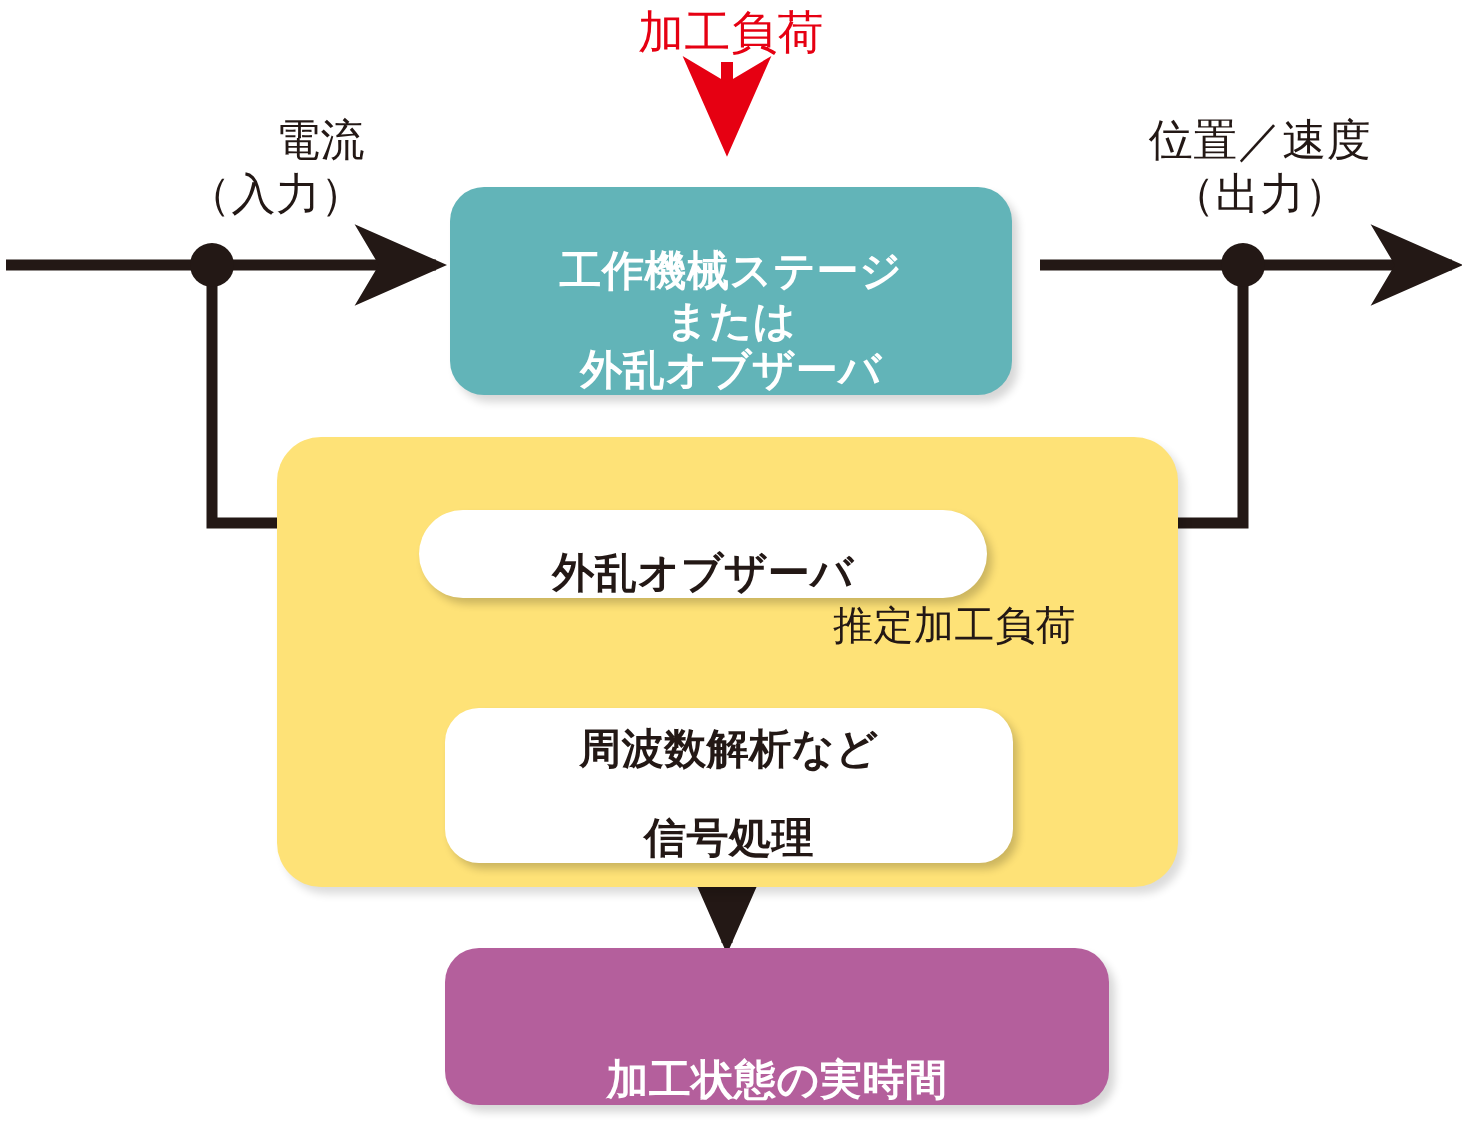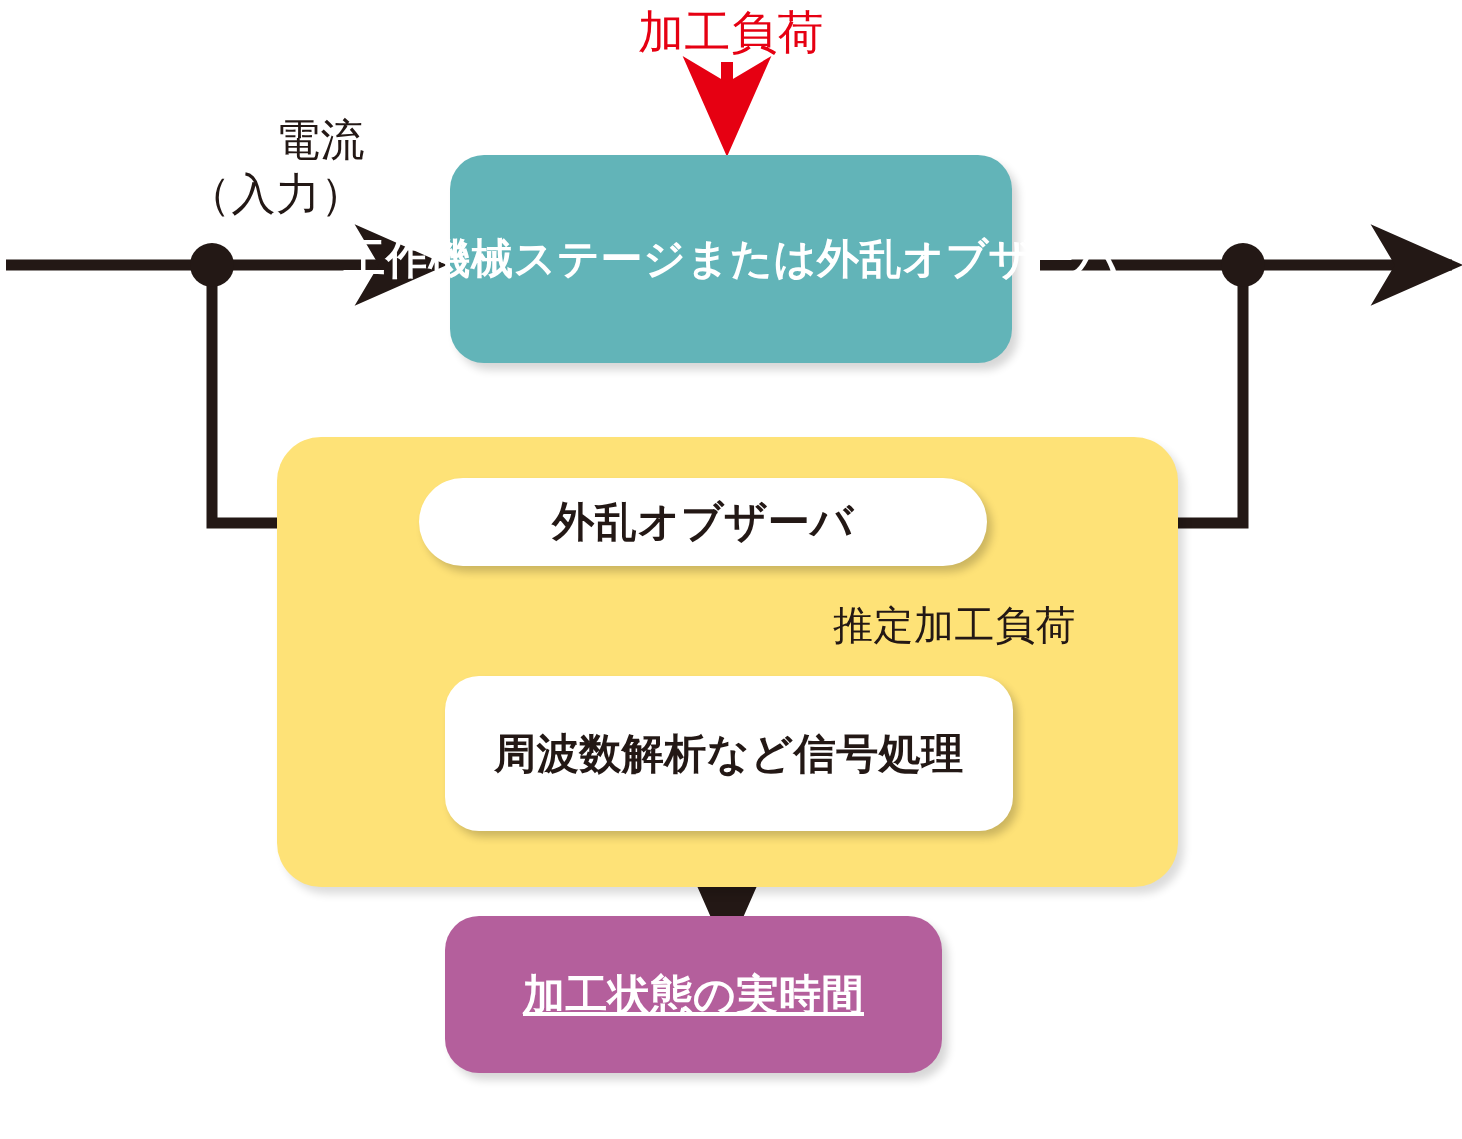--- a/index.html
+++ b/index.html
@@ -22,27 +22,28 @@
     left: 0;
     top: 0;
     width: 1462px;
     height: 1139px;
     pointer-events: none;
   }
   .node {
     position: absolute;
     box-sizing: border-box;
     display: flex;
-    flex-direction: row;
+    flex-direction: column;
     align-items: center;
-    justify-content: center;
+    justify-content: flex-end;
     text-align: center;
     font-weight: bold;
     line-height: 1.18;
     letter-spacing: 0.5px;
+    margin-top: 32px;
   }
   .node .ln { display: block; white-space: nowrap; }
 
   
   #node-plant {
     left: 450px; top: 155px; width: 562px; height: 208px;
     background: #62b4b8;
     border-radius: 34px;
     color: #ffffff;
     font-size: 42px;
@@ -67,31 +68,31 @@
     font-size: 42px;
     box-shadow: 5px 6px 8px rgba(0,0,0,0.20);
   }
   #node-signal {
     left: 445px; top: 676px; width: 568px; height: 155px;
     background: #ffffff;
     border-radius: 34px;
     color: #231815;
     font-size: 42px;
     box-shadow: 5px 6px 8px rgba(0,0,0,0.20);
+    gap: 40px;
   }
 
   
   #node-monitor {
-    left: 445px; top: 916px; width: 497px; height: 157px;
+    left: 445px; top: 916px; width: 664px; height: 157px;
     background: #b45f9c;
     border-radius: 34px;
     color: #ffffff;
     font-size: 42px;
     box-shadow: 6px 7px 9px rgba(0,0,0,0.16);
-    text-decoration: underline;
   }
 
   
   .label {
     position: absolute;
     font-weight: normal;
     text-align: center;
     line-height: 1.22;
     letter-spacing: 0.5px;
     white-space: nowrap;
@@ -190,18 +191,22 @@
 
   <div class="label" id="label-load">
     <span class="ln">加工負荷</span>
   </div>
 
   <div class="label" id="label-current">
     <span class="ln">電流</span>
     <span class="ln">（入力）</span>
   </div>
 
+  <div class="label" id="label-posvel">
+    <span class="ln">位置／速度</span>
+    <span class="ln">（出力）</span>
+  </div>
 
   <div class="label" id="label-estload">
     <span class="ln">推定加工負荷</span>
   </div>
 
 </div>
 
 </body></html>

